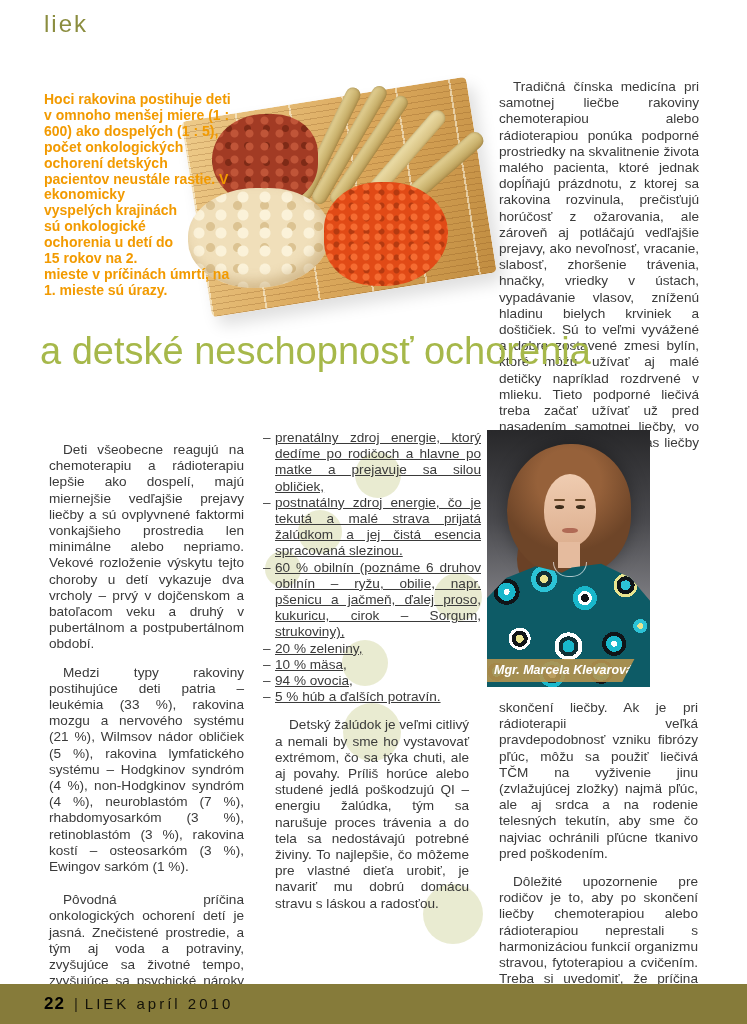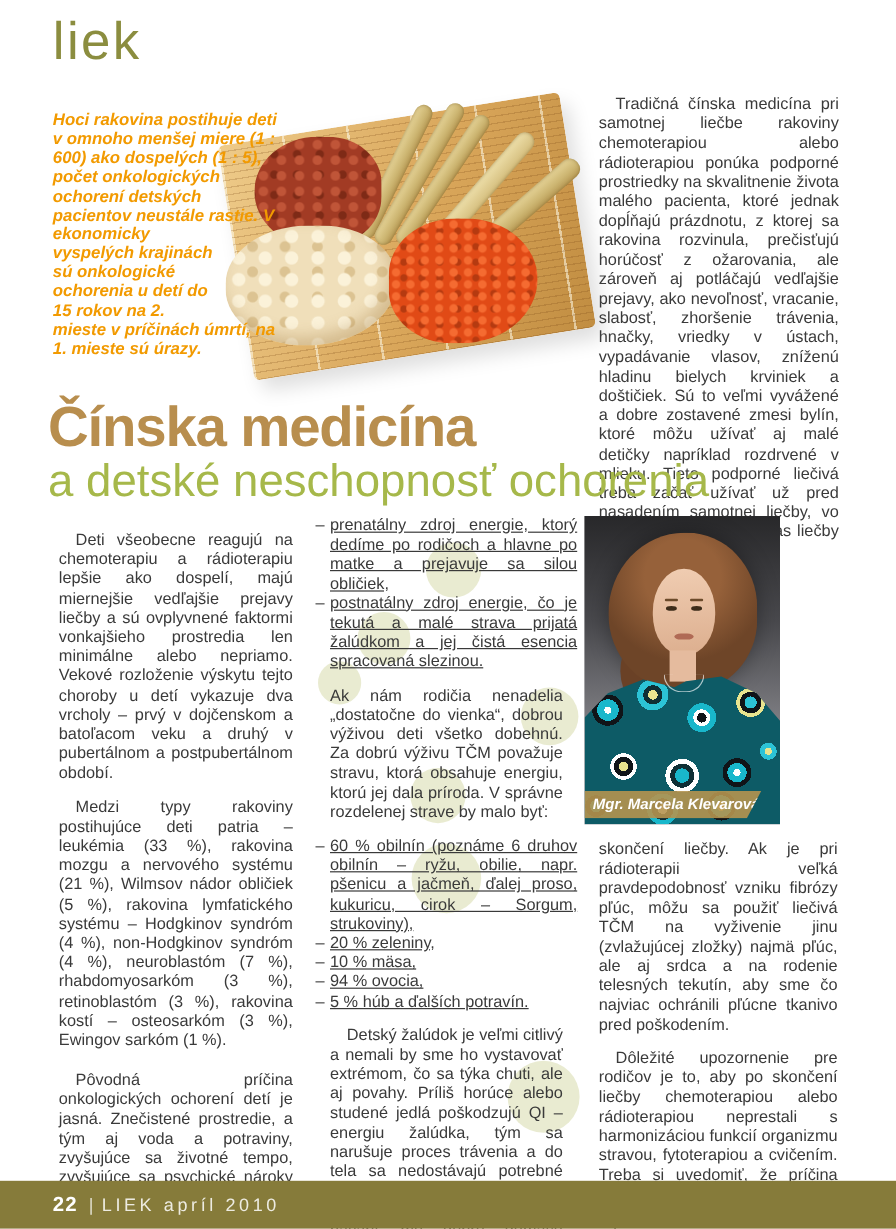--- a/index.html
+++ b/index.html
@@ -4,26 +4,26 @@
 <style>
   html,body{margin:0;padding:0;}
   body{
     width:747px;height:1024px;position:relative;overflow:hidden;
     background:#ffffff;font-family:"Liberation Sans",sans-serif;
     -webkit-font-smoothing:antialiased;
   }
   
   .masthead{
     position:absolute;left:44px;top:10px;z-index:2;
-    font-size:44px;font-weight:400;letter-spacing:2px;color:#8b8d3f;
+    font-size:24px;font-weight:400;letter-spacing:2px;color:#8b8d3f;
   }
   
   .intro{
     position:absolute;left:44px;top:92px;width:192px;z-index:2;
-    color:#f29a00;font-weight:700;font-size:14px;line-height:15.9px;font-style:italic;
+    color:#f29a00;font-weight:700;font-size:14px;line-height:15.9px;
   }
   .intro .cut{float:right;width:58px;height:66px;}
   
   .herbs{position:absolute;left:170px;top:56px;width:318px;height:284px;z-index:0;}
   .mat{
     position:absolute;left:25px;top:42px;width:288px;height:198px;
     transform:rotate(-9deg);border-radius:5px;
     background:
       repeating-linear-gradient(0deg, rgba(120,70,20,.22) 0 1px, transparent 1px 6px),
       repeating-linear-gradient(90deg, rgba(255,252,235,.55) 0 2px, transparent 2px 54px),
@@ -121,21 +121,21 @@
       radial-gradient(circle at 6% 88%,#19b7cb 0 5px,#101418 5px 9px,transparent 9px),
       radial-gradient(circle at 40% 90%,#ffffff 0 4px,#0f2f35 4px 9px,#19b7cb 9px 13px,transparent 13px),
       radial-gradient(circle at 70% 88%,#e9e48f 0 4px,#19b7cb 4px 9px,#101418 9px 12px,transparent 12px);}
   .p-caption{position:absolute;left:0;bottom:5px;width:152px;height:23px;
     background:rgba(181,147,79,.9);clip-path:polygon(0 0,97% 0,89% 100%,0 100%);
     display:flex;align-items:center;padding-left:7px;box-sizing:border-box;}
   .p-caption span{color:#ffffff;font-style:italic;font-weight:700;font-size:12.5px;}
   
   .footer{position:absolute;left:0;top:984px;width:747px;height:40px;
     background:#867b3a;z-index:3;display:flex;align-items:center;}
-  .footer .inner{margin-left:44px;color:#ffffff;display:flex;align-items:baseline;}
+  .footer .inner{margin-left:44px;color:#000000;display:flex;align-items:baseline;}
   .pagenum{font-weight:700;font-size:17px;letter-spacing:1px;}
   .fsep{font-weight:400;font-size:15px;opacity:.75;margin:0 7px 0 9px;}
   .issue{font-weight:400;font-size:15px;letter-spacing:3px;opacity:.85;}
 </style>
 </head>
 <body>
 
 <div class="masthead">liek</div>
 
 <div class="circ c1"></div>
@@ -162,40 +162,38 @@
   <span>Hoci rakovina postihuje deti v omnoho menšej miere (1 : 600) ako dospelých (1 : 5), počet onkologických ochorení detských pacientov neustále rastie.</span>
   <span class="cut"></span>
   <span>V ekonomicky vyspelých krajinách sú onkologické ochorenia u detí do 15 rokov na 2. mieste v príčinách úmrtí, na 1. mieste sú úrazy.</span>
 </div>
 
 <div class="col3top bodytxt">
   <p class="ind">Tradičná čínska medicína pri samotnej liečbe rakoviny chemoterapiou alebo rádioterapiou ponúka podporné prostriedky na skvalitnenie života malého pacienta, ktoré jednak dopĺňajú prázdnotu, z ktorej sa rakovina rozvinula, prečisťujú horúčosť z ožarovania, ale zároveň aj potláčajú vedľajšie prejavy, ako nevoľnosť, vracanie, slabosť, zhoršenie trávenia, hnačky, vriedky v ústach, vypadávanie vlasov, zníženú hladinu bielych krviniek a doštičiek. Sú to veľmi vyvážené a dobre zostavené zmesi bylín, ktoré môžu užívať aj malé detičky napríklad rozdrvené v mlieku. Tieto podporné liečivá treba začať užívať už pred nasadením samotnej liečby, vo zvýšených dávkach počas liečby a dostatočne dlhý čas po</p>
 </div>
 
 <div class="headline">
-  <h1>Čínska medicína</h1>
   <h2>a detské neschopnosť ochorenia</h2>
 </div>
 
 <div class="col1 bodytxt">
   <p class="ind">Deti všeobecne reagujú na chemoterapiu a rádioterapiu lepšie ako dospelí, majú miernejšie vedľajšie prejavy liečby a sú ovplyvnené faktormi vonkajšieho prostredia len minimálne alebo nepriamo. Vekové rozloženie výskytu tejto choroby u detí vykazuje dva vrcholy – prvý v dojčenskom a batoľacom veku a druhý v pubertálnom a postpubertálnom období.</p>
   <p class="ind">Medzi typy rakoviny postihujúce deti patria – leukémia (33 %), rakovina mozgu a nervového systému (21 %), Wilmsov nádor obličiek (5 %), rakovina lymfatického systému – Hodgkinov syndróm (4 %), non-Hodgkinov syndróm (4 %), neuroblastóm (7 %), rhabdomyosarkóm (3 %), retinoblastóm (3 %), rakovina kostí – osteosarkóm (3 %), Ewingov sarkóm (1 %).</p>
   <p class="ind gap">Pôvodná príčina onkologických ochorení detí je jasná. Znečistené prostredie, a tým aj voda a potraviny, zvyšujúce sa životné tempo, zvyšujúce sa psychické nároky na dospelých, ale najmä na deti, psychický stres a neschopnosť relaxovať, vnímať samého seba, svoje pocity a signály tela. Či už toto všetko vplýva na rodičov alebo priamo na deti, príčiny onkologických ochorení detí treba hľadať predovšetkým v rodinnej anamnéze a druhotne v neposkytnutí dostatočnej a správnej výživy dieťaťu.</p>
 </div>
 
 <div class="col2 bodytxt">
   <div class="li">
     <span class="dash">–</span>
     <span class="li-t">prenatálny zdroj energie, ktorý dedíme po rodičoch a hlavne po matke a prejavuje sa silou obličiek,</span>
   </div>
   <div class="li">
     <span class="dash">–</span>
     <span class="li-t">postnatálny zdroj energie, čo je tekutá a malé strava prijatá žalúdkom a jej čistá esencia spracovaná slezinou.</span>
   </div>
-  <p>Ak nám rodičia nenadelia „dostatočne do vienka“, dobrou výživou deti všetko dobehnú. Za dobrú výživu TČM považuje stravu, ktorá obsahuje energiu, ktorú jej dala príroda. V správne rozdelenej strave by malo byť:</p>
   <div class="li">
     <span class="dash">–</span>
     <span class="li-t">60 % obilnín (poznáme 6 druhov obilnín – ryžu, obilie, napr. pšenicu a jačmeň, ďalej proso, kukuricu, cirok – Sorgum, strukoviny),</span>
   </div>
   <div class="li">
     <span class="dash">–</span>
     <span class="li-t">20 % zeleniny,</span>
   </div>
   <div class="li">
     <span class="dash">–</span>

